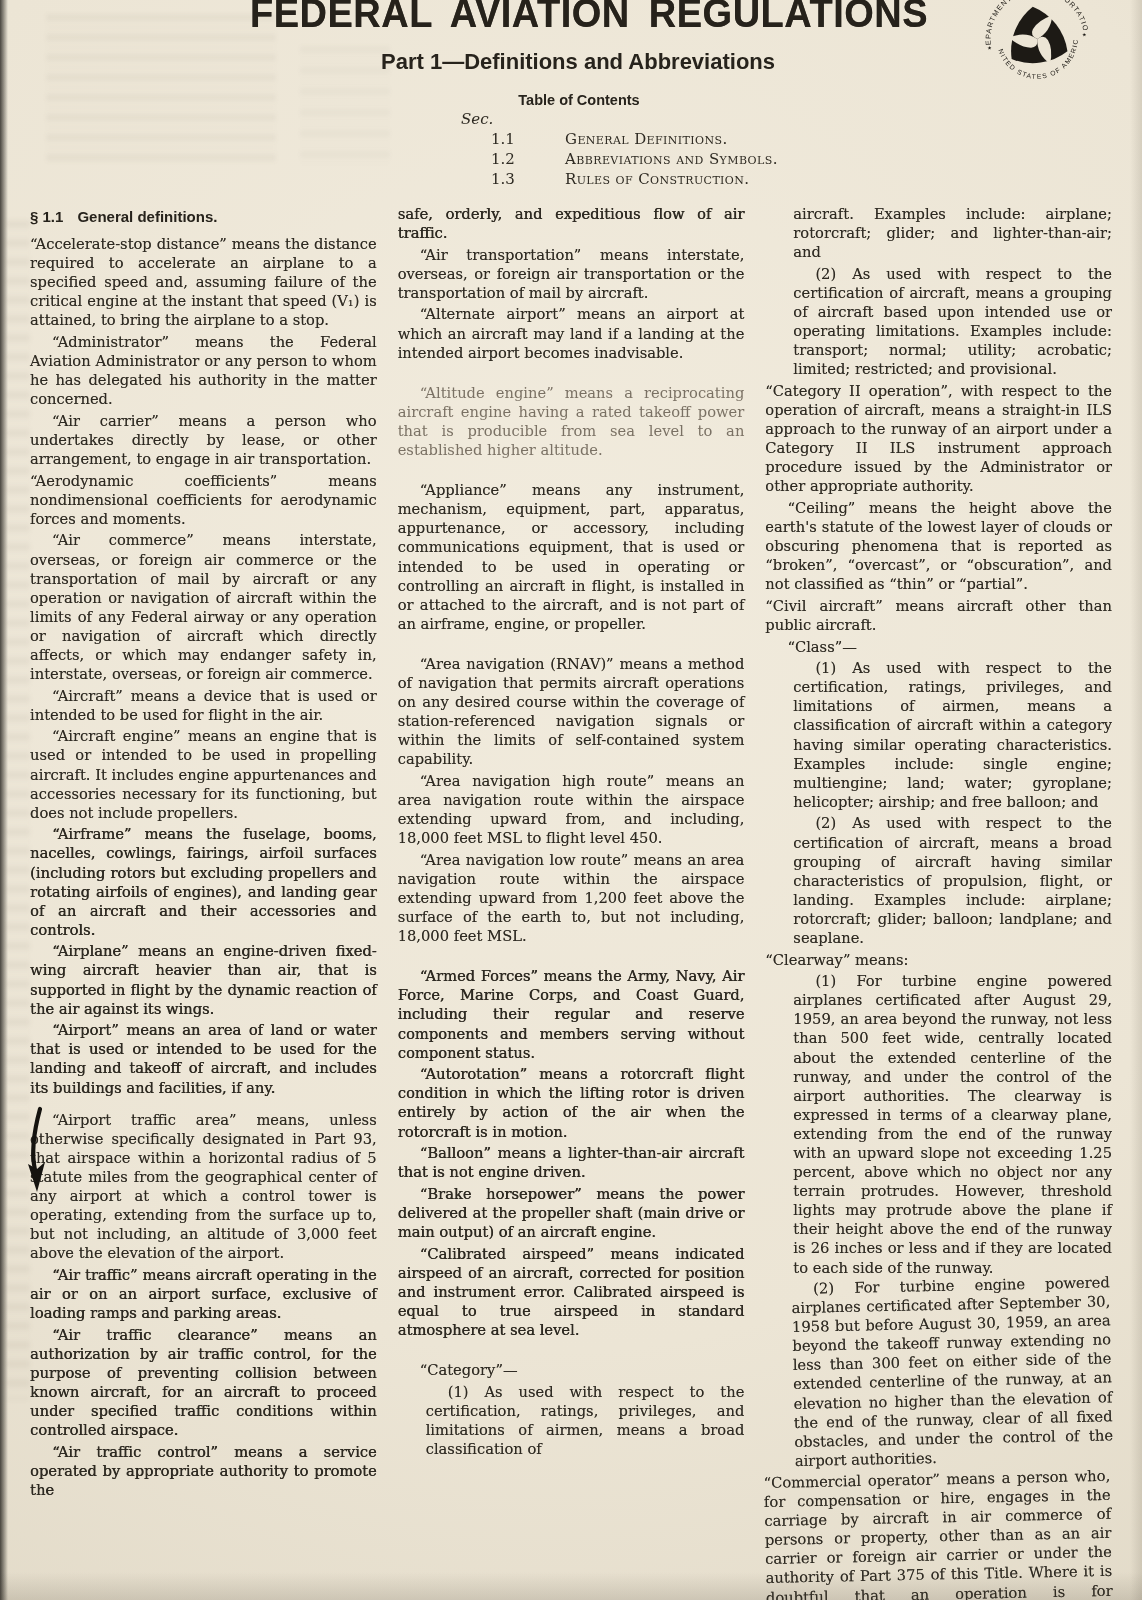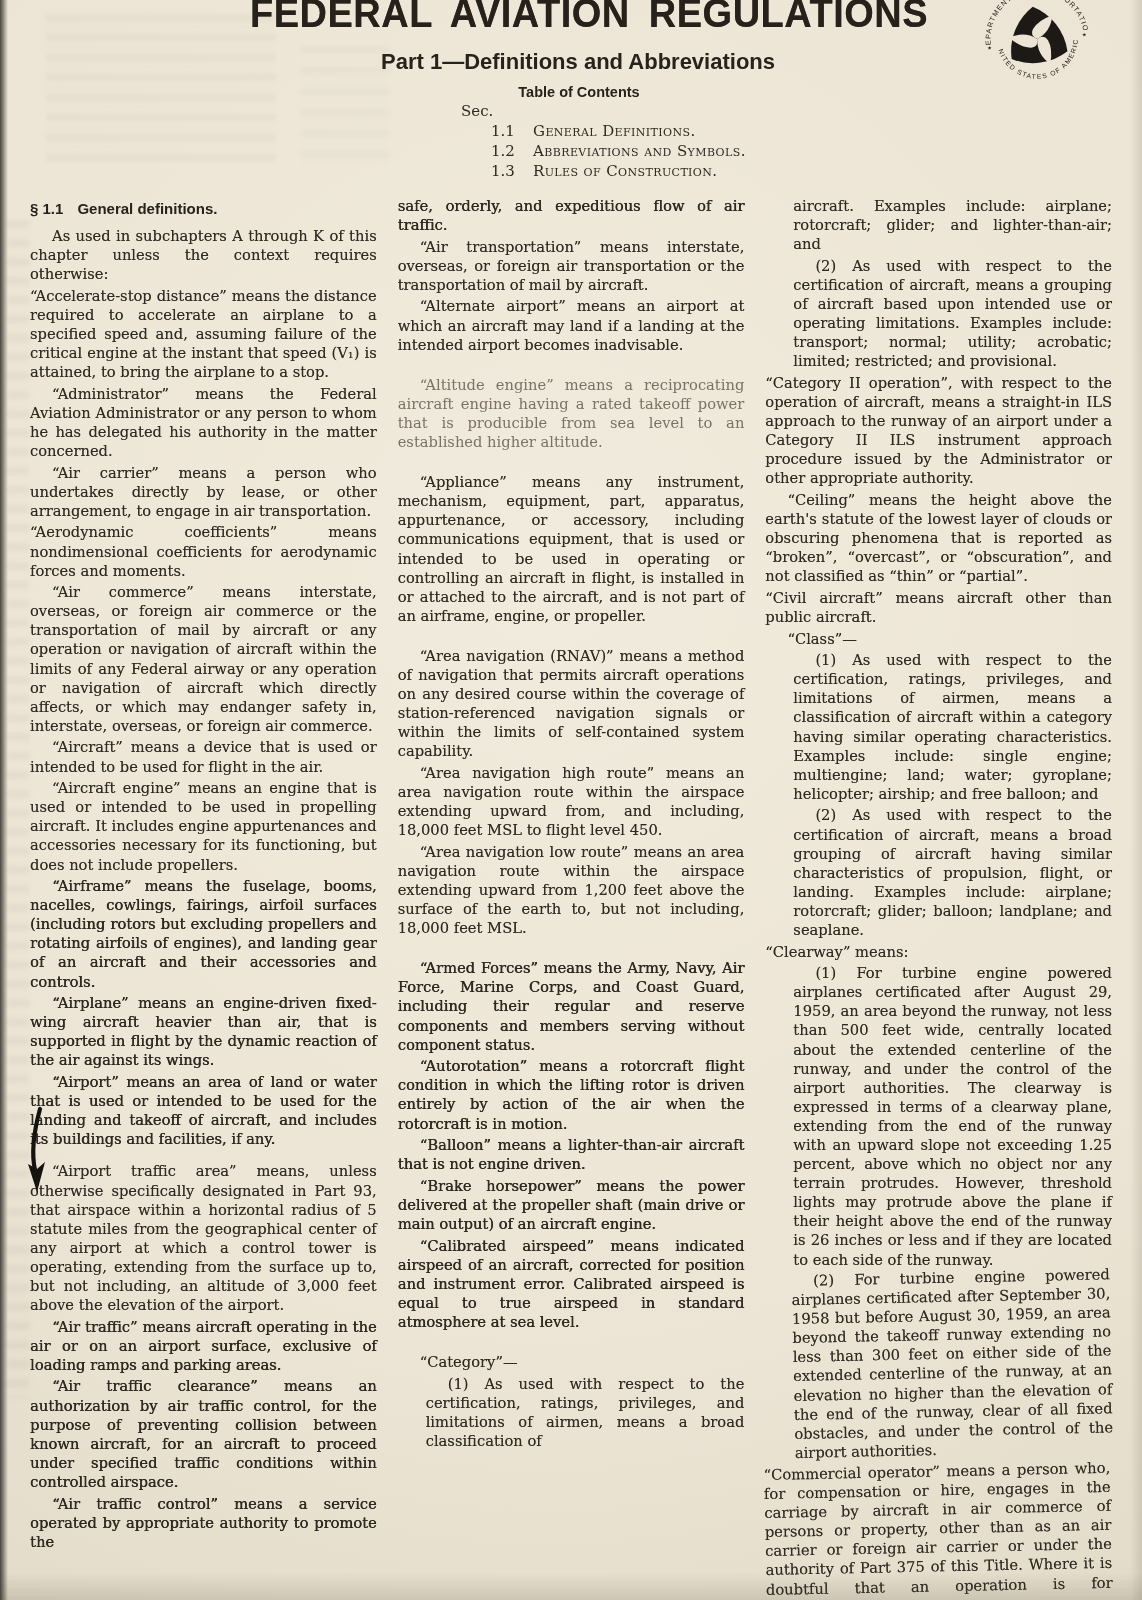--- a/index.html
+++ b/index.html
@@ -38,25 +38,25 @@
     margin:-9px 0 0 36px;color:#26221b;
     transform:scaleY(1.07);transform-origin:top center;
     text-shadow:0 0 .4px rgba(38,34,27,.7);
   }
   .subtitle{
     font-family:"Liberation Sans", sans-serif;font-weight:bold;
     font-size:22px;margin:15px 0 0 14px;color:#27231c;
   }
   .toc-heading{
     font-family:"Liberation Sans", sans-serif;font-weight:bold;
-    font-size:14.5px;margin:9px 0 0;padding-left:16px;color:#27231c;
+    font-size:14.5px;margin:17px 0 0;padding-left:16px;color:#27231c;
   }
   .toc{width:360px;margin:2px 0 0 455px;font-size:15px;text-align:left;}
-  .toc .sec{margin-left:6px;display:block;}
-  .toc-entry{display:flex;margin:2px 0 0 36px;}
+  .toc .sec{font-style:italic;margin-left:6px;display:block;}
+  .toc-entry{display:flex;margin:2px 0 0 36px;gap:32px;}
   .toc-entry .num{width:30px;flex:0 0 30px;}
   .toc-entry .label{font-variant:small-caps;letter-spacing:.4px;margin-left:12px;white-space:nowrap;}
 
   
   .seal{position:absolute;left:976px;top:-24px;width:122px;height:122px;
     transform:rotate(-8deg);}
   .seal text{font-family:"Liberation Sans", sans-serif;fill:#1d1a15;}
 
   
   .columns{display:flex;gap:21px;padding:0 30px;margin-top:16px;}
@@ -132,21 +132,20 @@
     <text font-size="6.6" letter-spacing="1.3">
       <textPath href="#arcBot" startOffset="50%" text-anchor="middle">UNITED STATES OF AMERICA</textPath>
     </text>
     <text x="10" y="66" font-size="5">★</text>
     <text x="104" y="66" font-size="5">★</text>
   </svg>
 
   <div class="columns">
     <div class="col">
       <h3 class="sec-heading"><span class="num">§ 1.1</span><span>General definitions.</span></h3>
-    <p class="para">As used in subchapters A through K of this chapter unless the context requires otherwise:</p>
         <p class="para cont">“Accelerate-stop distance” means the distance required to accelerate an airplane to a specified speed and, assuming failure of the critical engine at the instant that speed (V₁) is attained, to bring the airplane to a stop.</p>
         <p class="para">“Administrator” means the Federal Aviation Administrator or any person to whom he has delegated his authority in the matter concerned.</p>
         <p class="para">“Air carrier” means a person who undertakes directly by lease, or other arrangement, to engage in air transportation.</p>
         <p class="para cont">“Aerodynamic coefficients” means nondimensional coefficients for aerodynamic forces and moments.</p>
         <p class="para">“Air commerce” means interstate, overseas, or foreign air commerce or the transportation of mail by aircraft or any operation or navigation of aircraft within the limits of any Federal airway or any operation or navigation of aircraft which directly affects, or which may endanger safety in, interstate, overseas, or foreign air commerce.</p>
         <p class="para">“Aircraft” means a device that is used or intended to be used for flight in the air.</p>
         <p class="para">“Aircraft engine” means an engine that is used or intended to be used in propelling aircraft. It includes engine appurtenances and accessories necessary for its functioning, but does not include propellers.</p>
         <p class="para dark">“Airframe” means the fuselage, booms, nacelles, cowlings, fairings, airfoil surfaces (including rotors but excluding propellers and rotating airfoils of engines), and landing gear of an aircraft and their accessories and controls.</p>
         <p class="para dark">“Airplane” means an engine-driven fixed-wing aircraft heavier than air, that is supported in flight by the dynamic reaction of the air against its wings.</p>
         <p class="para dark">“Airport” means an area of land or water that is used or intended to be used for the landing and takeoff of aircraft, and includes its buildings and facilities, if any.</p>

